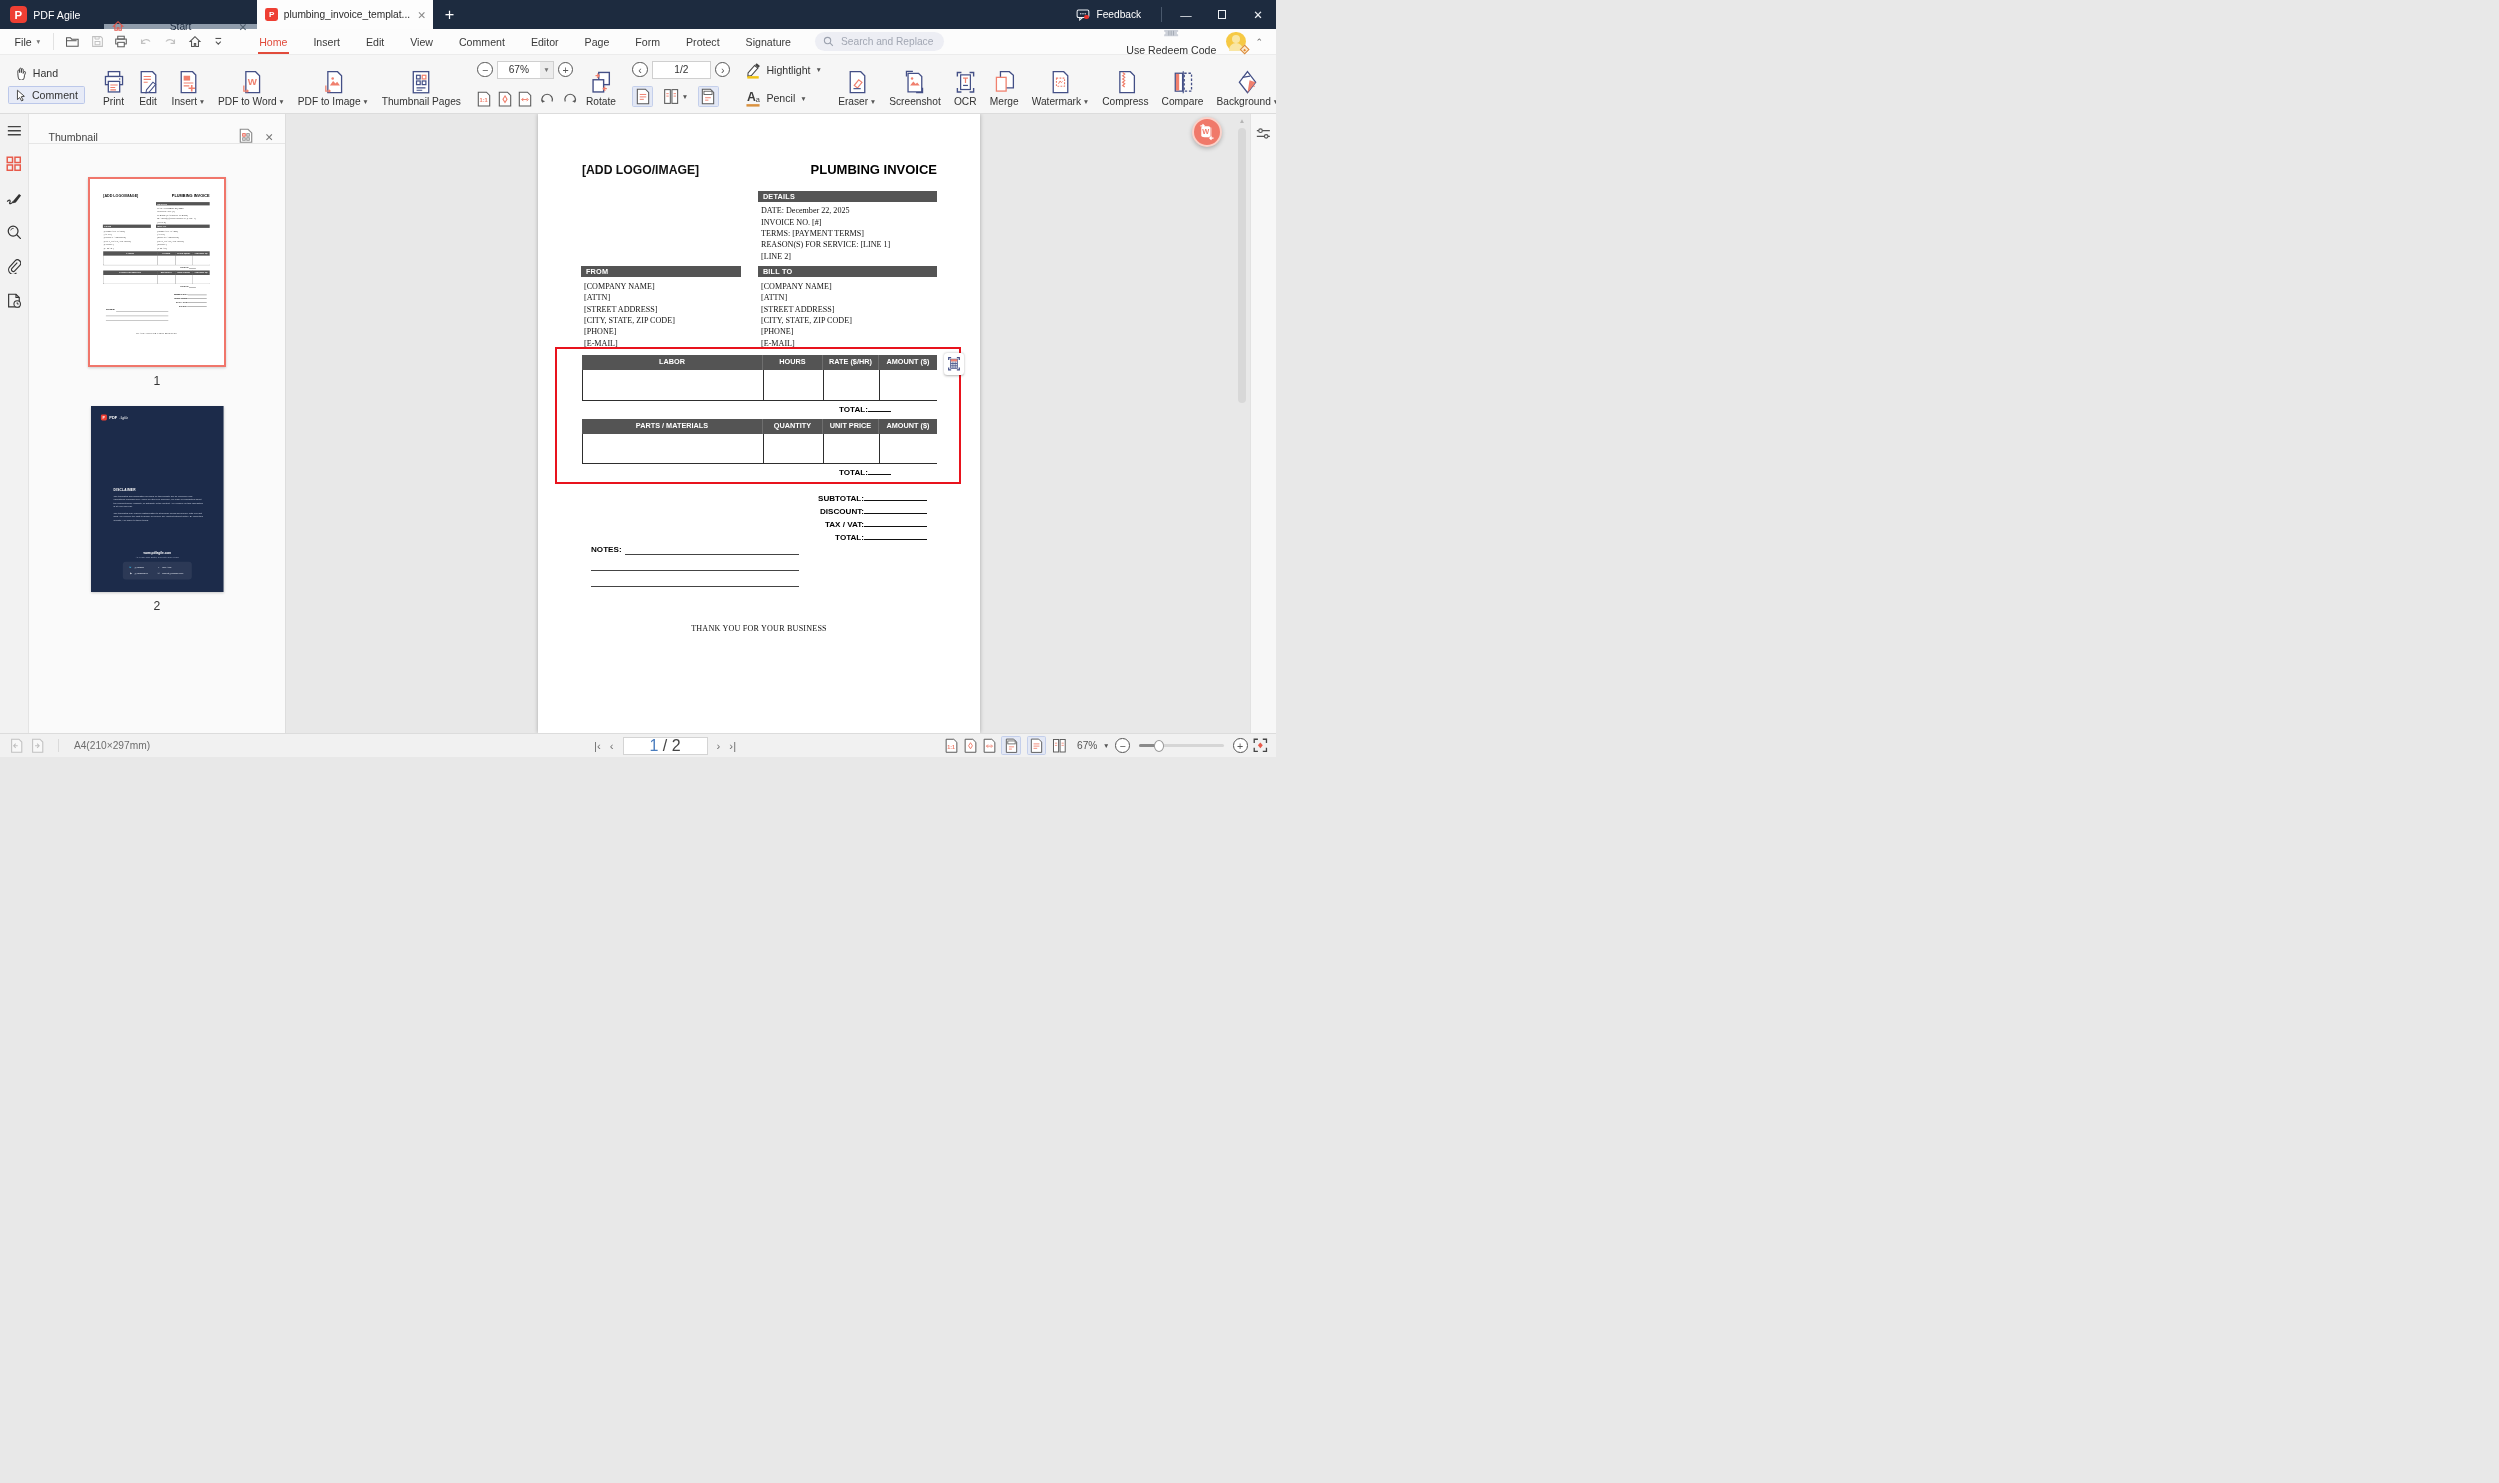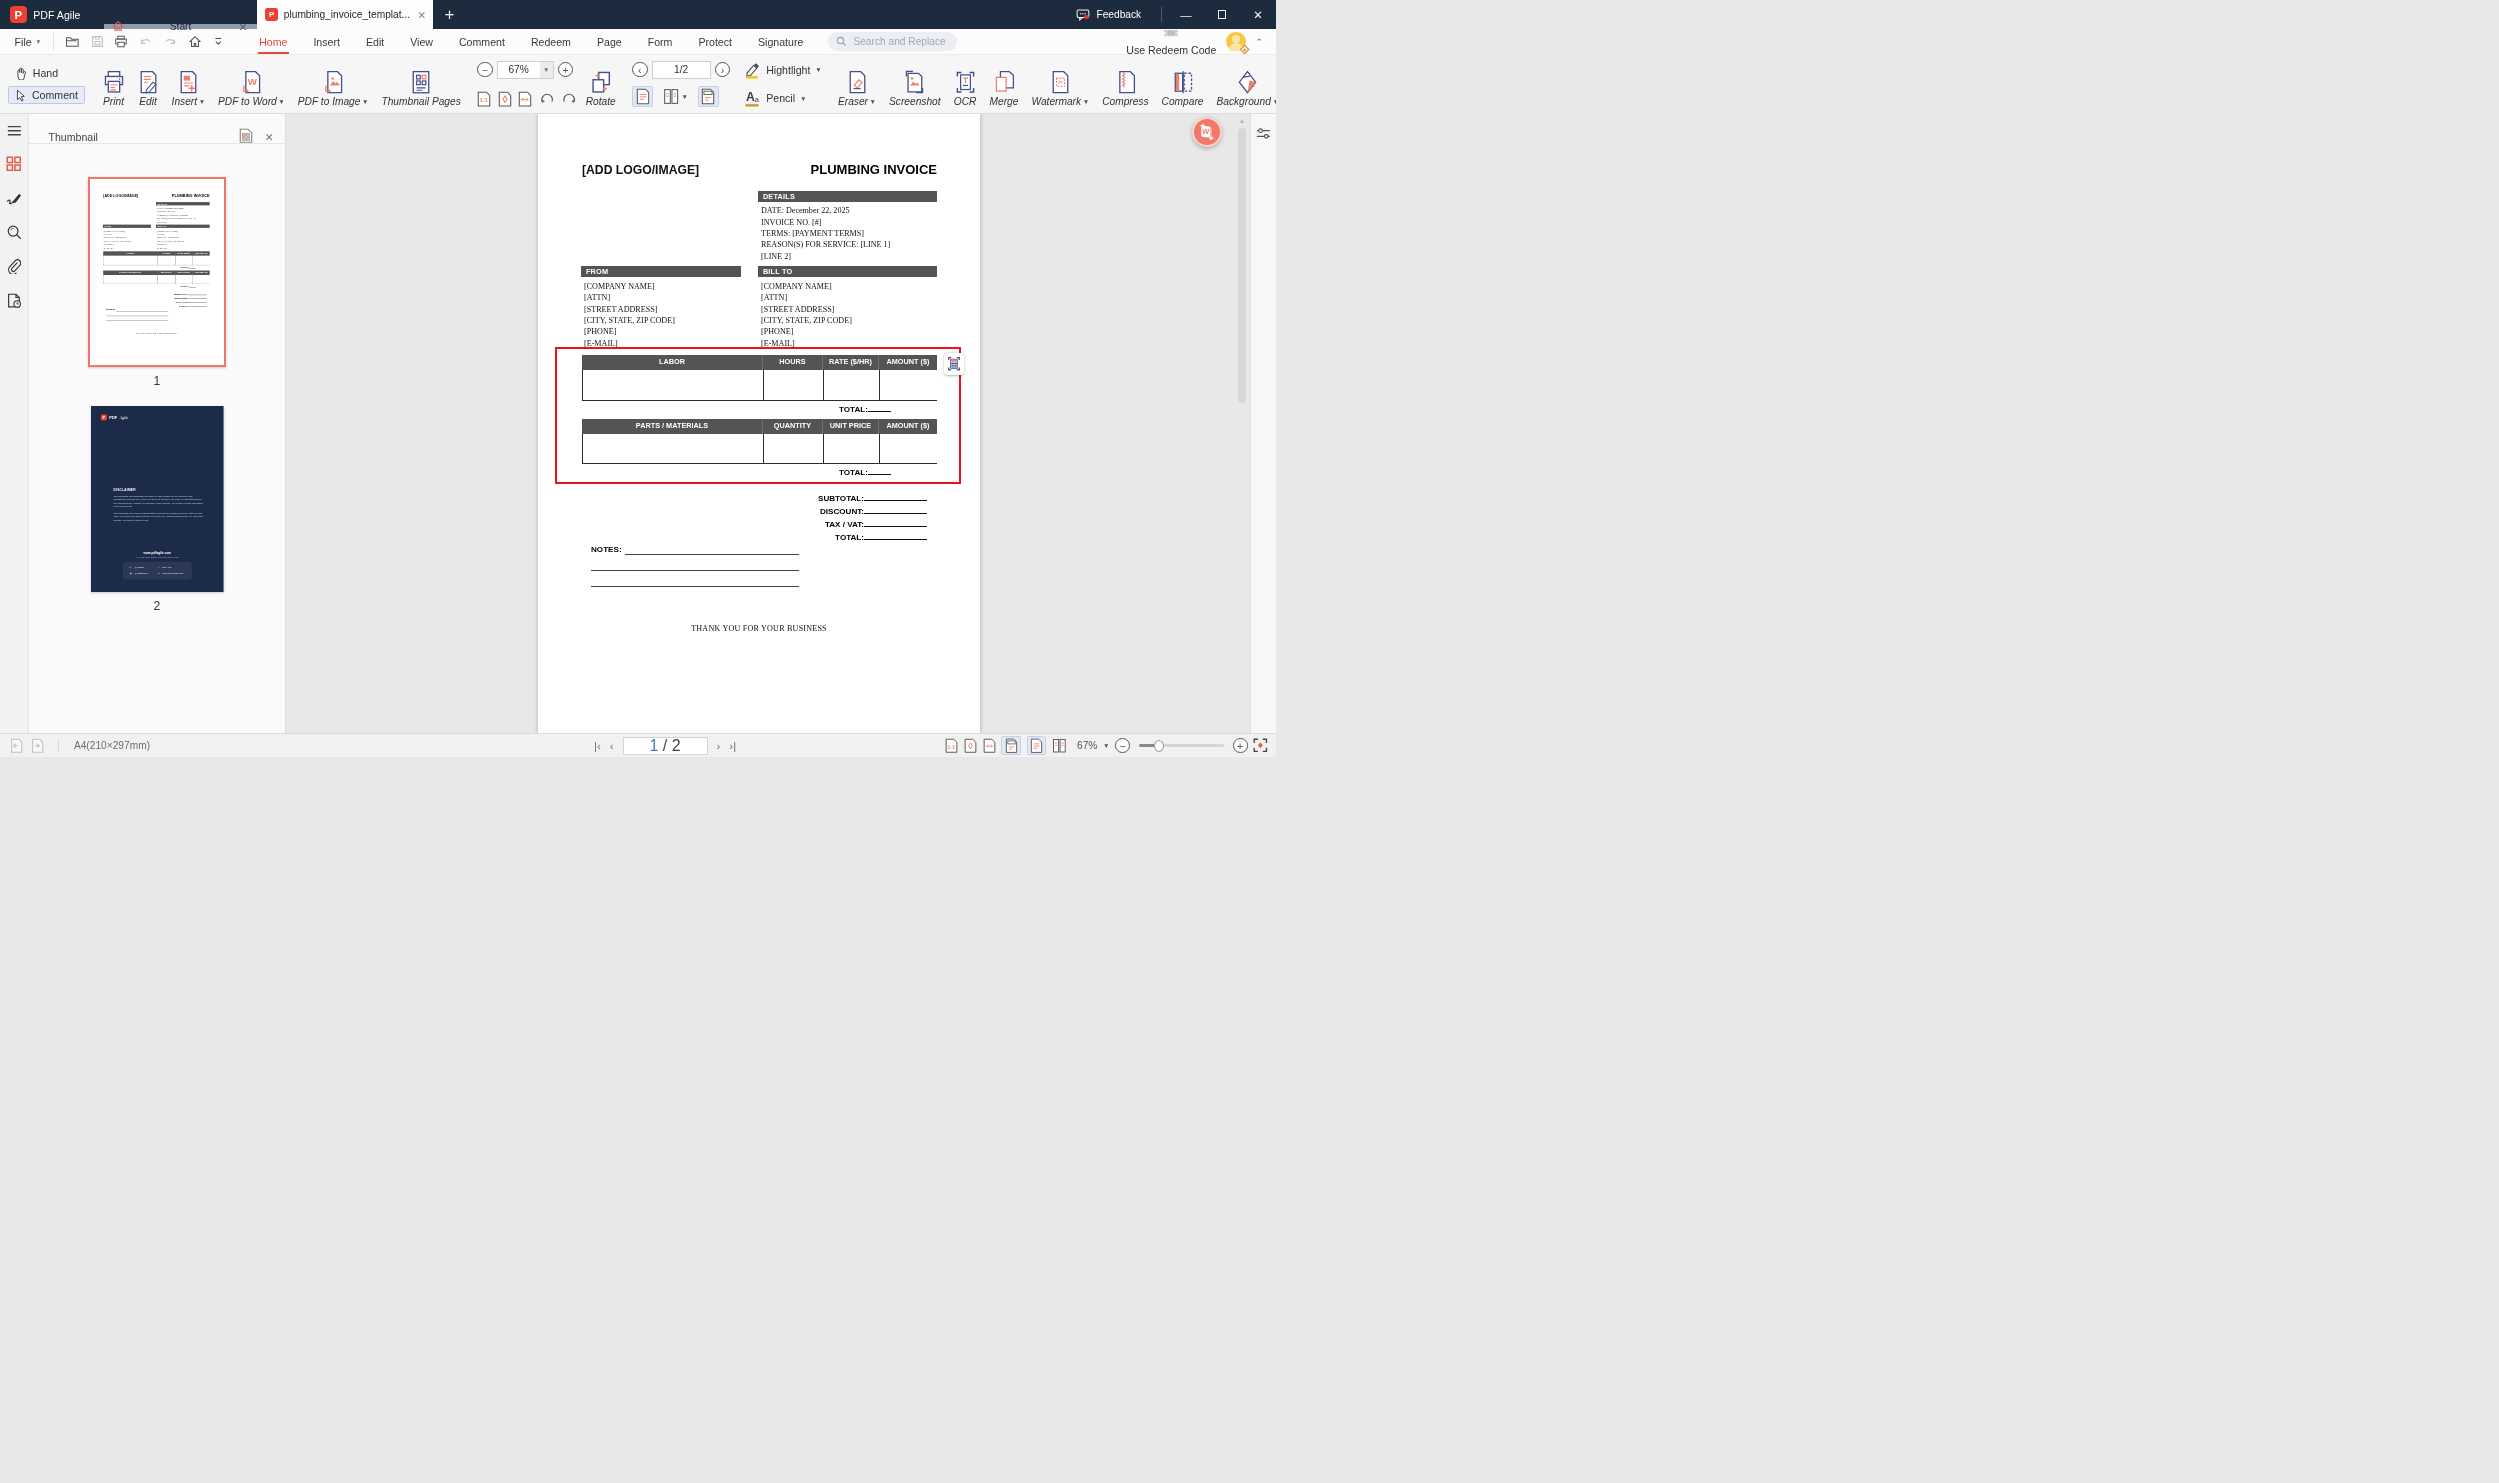--- a/index.html
+++ b/index.html
@@ -55,21 +55,21 @@
   .av-gem i { position:absolute; left:1.6px; top:1.6px; width:2.4px; height:2.4px; background:#e0862e; display:block; }
   .chev-up { font-size:9px; color:#666; }
 
   
   .toolbar { height:59px; background:#f6f6f6; border-bottom:0.8px solid #dcdcdc; display:flex; align-items:stretch; padding:0 4.9px; }
   .tsep { width:0.8px; background:#e0e0e0; margin:6.5px 4.1px; }
   .handsel { display:flex; flex-direction:column; justify-content:center; gap:3.3px; padding:0 3.3px; }
   .hs-row { display:flex; align-items:center; gap:4.9px; font-size:10.6px; color:#333; padding:1.6px 5.7px; border:0.8px solid transparent; }
   .hs-row.sel { background:#e7ebf7; border:0.8px solid #bcc8ea; border-radius:1.6px; }
   .tbtn { display:flex; flex-direction:column; align-items:center; justify-content:flex-end; gap:2.4px; padding:4.9px 6.5px 5.7px; }
-  .tbtn .lbl { font-size:10.2px; color:#333; white-space:nowrap; display:flex; align-items:center; gap:1.6px;font-style:italic; }
+  .tbtn .lbl { font-size:10.2px; color:#333; white-space:nowrap; display:flex; align-items:center; gap:1.6px; }
   .dda { font-size:6.5px; color:#555; }
   .stack { display:flex; flex-direction:column; justify-content:space-between; padding:5.7px 1.6px; }
   .zoomrow { display:flex; align-items:center; gap:4.1px; }
   .circ { width:15.5px; height:15.5px; border-radius:50%; border:1.1px solid #555; color:#555; font-size:10.6px;
           display:flex; align-items:center; justify-content:center; background:#fff; }
   .zoombox { width:57px; height:18px; background:#fff; border:0.8px solid #cfcfcf; display:flex; align-items:center; }
   .zoombox .zv { flex:1; text-align:center; font-size:10.2px; color:#333; }
   .zoombox .zd { width:13px; align-self:stretch; background:#ececec; display:flex; align-items:center; justify-content:center;
                  font-size:6.5px; color:#777; }
   .minirow { display:flex; align-items:center; gap:6.5px; }
@@ -260,21 +260,21 @@
           <path d="M3.5 7l3 3 3-3" fill="none" stroke="#555" stroke-width="1.3"></path>
         </svg>
       </span>
   </div>
   <div class="nav-items">
     <span class="nav-item active">Home</span>
     <span class="nav-item">Insert</span>
     <span class="nav-item">Edit</span>
     <span class="nav-item">View</span>
     <span class="nav-item">Comment</span>
-    <span class="nav-item">Redeem</span>
+    <span class="nav-item">Editor</span>
     <span class="nav-item">Page</span>
     <span class="nav-item">Form</span>
     <span class="nav-item">Protect</span>
     <span class="nav-item">Signature</span>
   </div>
   <div class="searchbox">
     <span>
         <svg width="10.6" height="10.6" viewBox="0 0 14 14">
           <circle cx="6" cy="6" r="4.2" fill="none" stroke="#9aa0ad" stroke-width="1.4"></circle>
           <path d="M9.2 9.2L13 13" stroke="#9aa0ad" stroke-width="1.4"></path>

